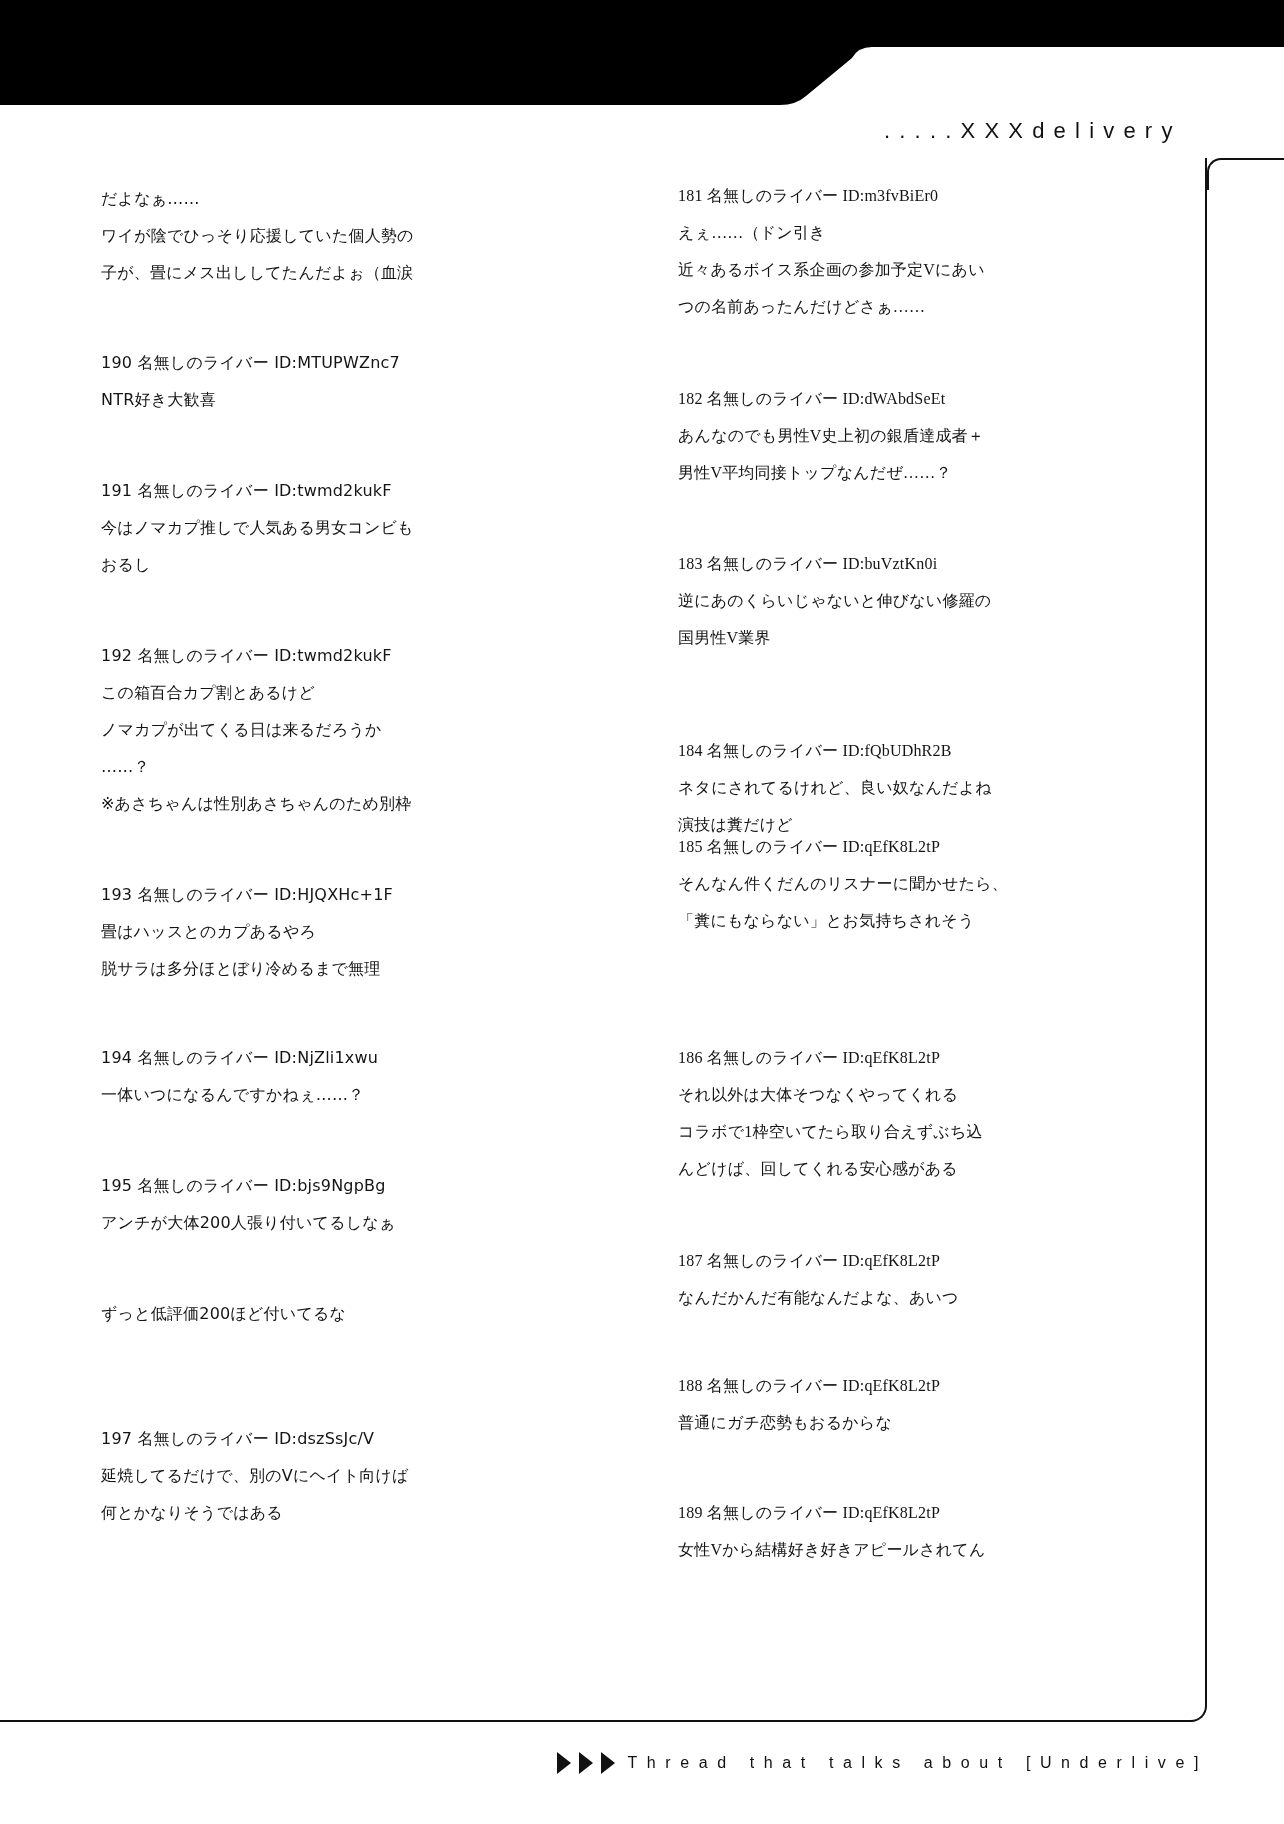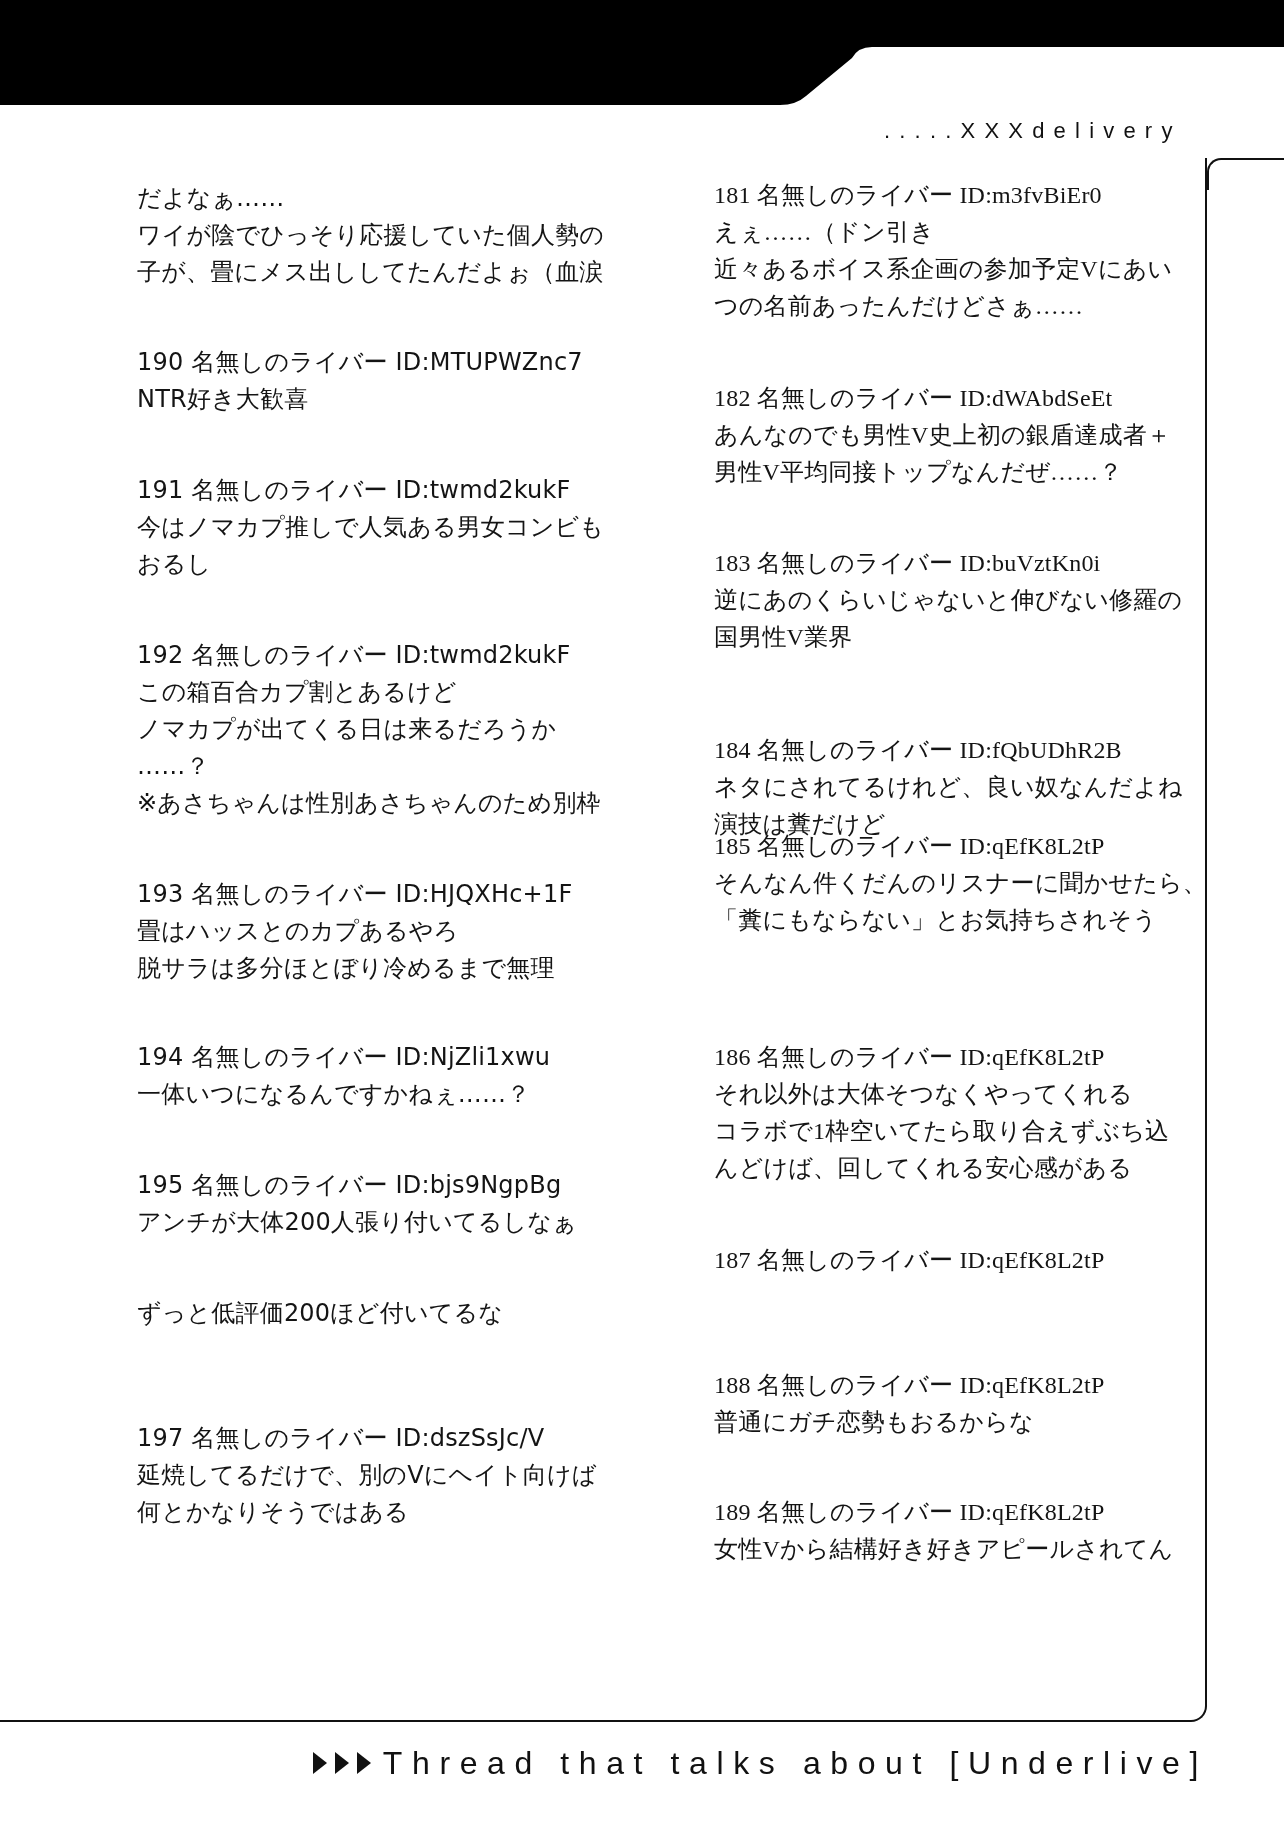--- a/index.html
+++ b/index.html
@@ -52,25 +52,24 @@
       left: 1207px;
       top: 158px;
       width: 77px;
       height: 30px;
       border-top: 2.5px solid #111;
       border-left: 2.5px solid #111;
       border-top-left-radius: 14px;
     }
     .post {
       position: absolute;
-      font-size: 24px;
+      font-size: 16px;
       line-height: 37px;
       white-space: nowrap;
       letter-spacing: 0.2px;
-      margin-left: 36px;
     }
     .post .line {
       display: block;
       height: 37px;
     }
     .col-left { left: 101px; }
     .col-right { left: 678px; font-family: Liberation Serif, serif; }
     .footer {
       position: absolute;
       left: 424px;
@@ -88,21 +87,21 @@
       margin-right: 12px;
     }
     .footer .arrow {
       width: 0; height: 0;
       border-top: 11px solid transparent;
       border-bottom: 11px solid transparent;
       border-left: 14px solid #111;
     }
     .footer .text {
       font-family: "Liberation Sans", sans-serif;
-      font-size: 32px;
+      font-size: 16px;
       letter-spacing: 9.6px;
       color: #111;
       line-height: 38px;
     }
   </style>
 </head>
 <body>
 
 <svg class="header-band" viewBox="0 0 1284 110" width="1284" height="110">
   <path d="M0,0 L1284,0 L1284,47 L872,47 Q858,47 852,58 L806,96 Q796,105 780,105 L0,105 Z" fill="#000000"></path>
@@ -196,20 +195,21 @@
 
 <div class="post col-right" style="top:1039px">
   <span class="line">186 名無しのライバー ID:qEfK8L2tP</span>
   <span class="line">それ以外は大体そつなくやってくれる</span>
   <span class="line">コラボで1枠空いてたら取り合えずぶち込</span>
   <span class="line">んどけば、回してくれる安心感がある</span>
 </div>
 
 <div class="post col-right" style="top:1242px">
   <span class="line">187 名無しのライバー ID:qEfK8L2tP</span>
+  <span class="line">なんだかんだ有能なんだよな、あいつ</span>
 </div>
 
 <div class="post col-right" style="top:1367px">
   <span class="line">188 名無しのライバー ID:qEfK8L2tP</span>
   <span class="line">普通にガチ恋勢もおるからな</span>
 </div>
 
 <div class="post col-right" style="top:1494px">
   <span class="line">189 名無しのライバー ID:qEfK8L2tP</span>
   <span class="line">女性Vから結構好き好きアピールされてん</span>

